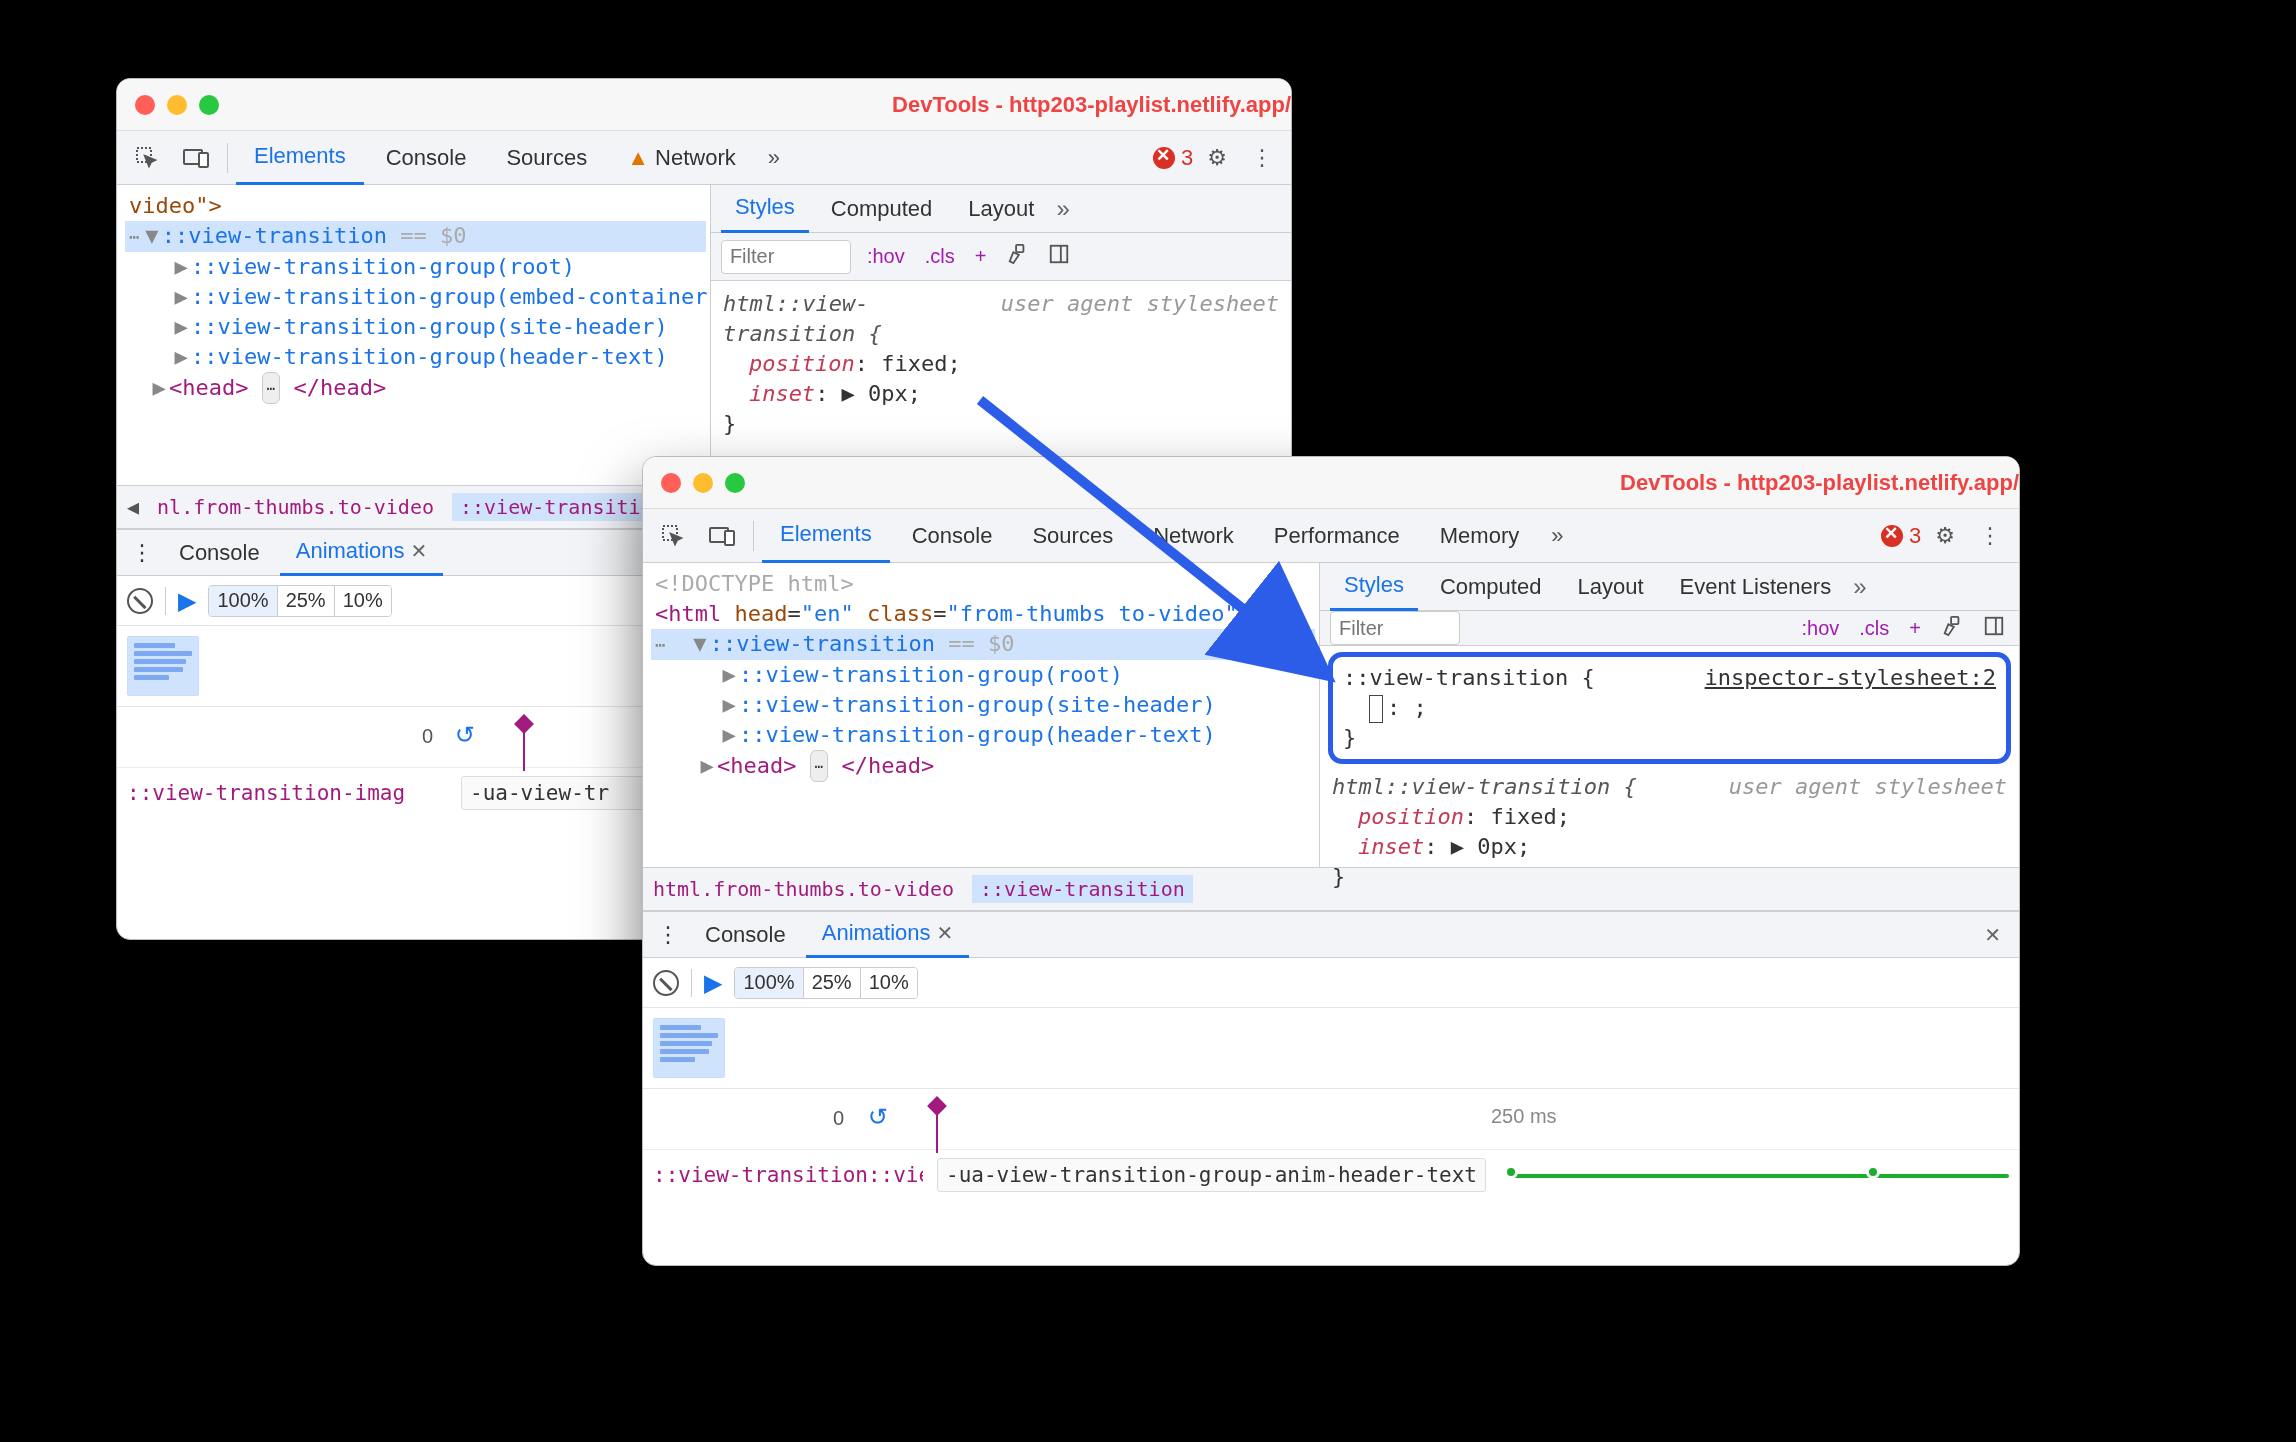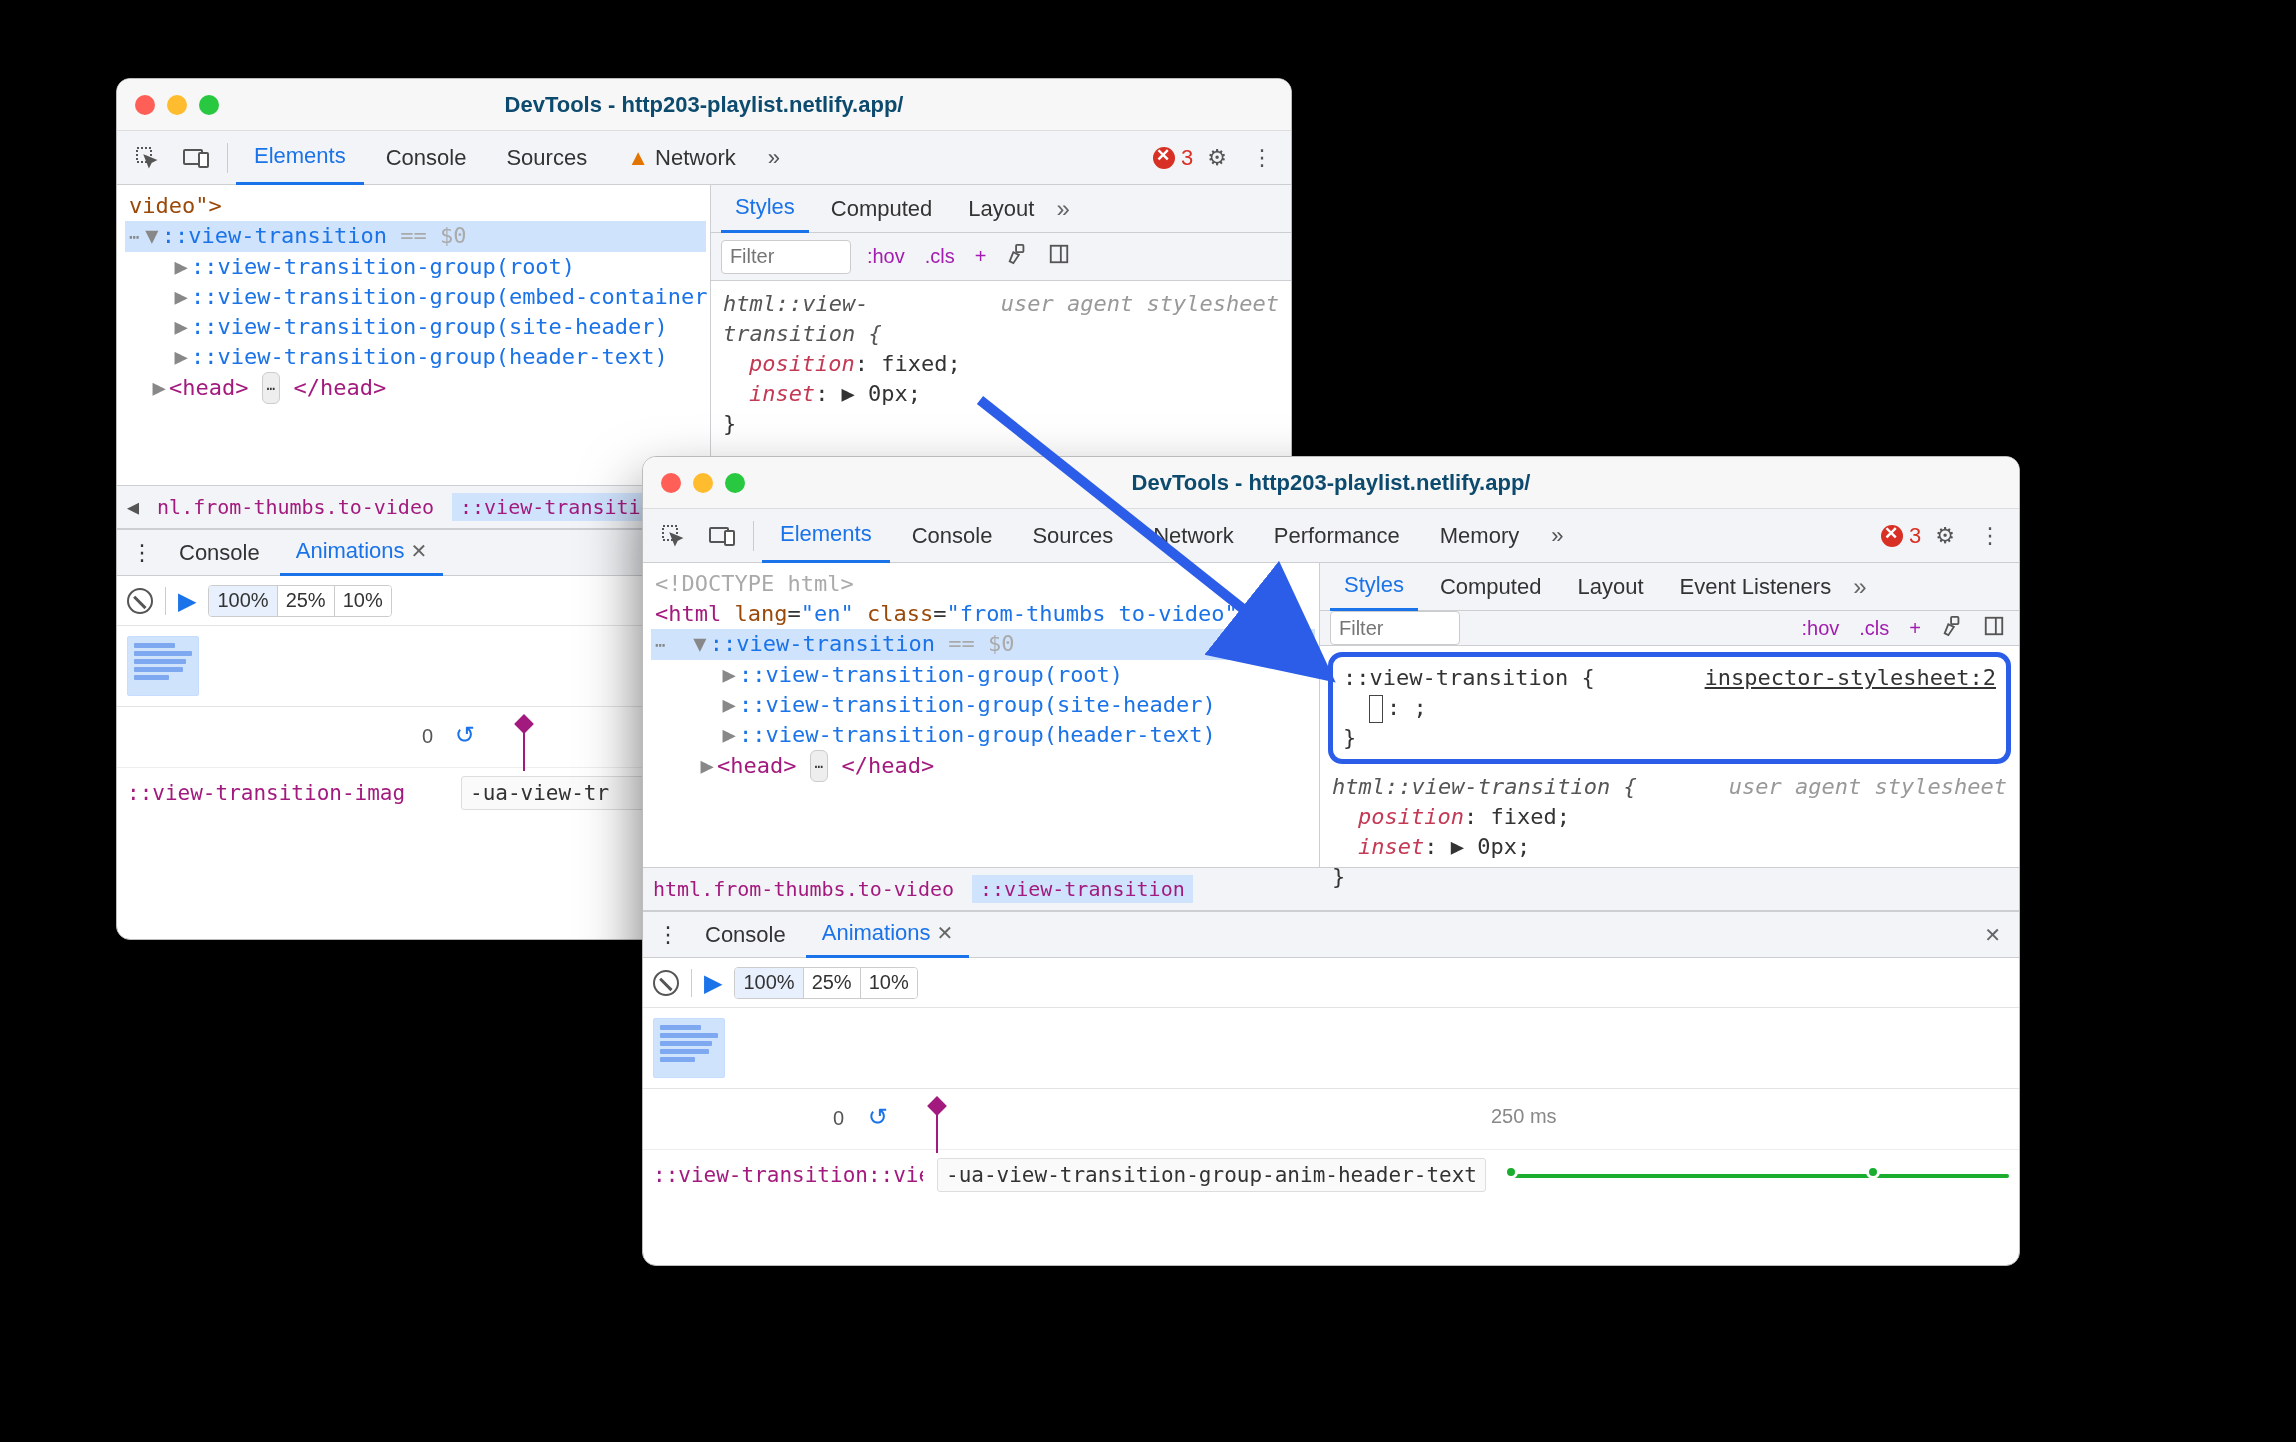--- a/index.html
+++ b/index.html
@@ -27,21 +27,21 @@
     display: flex;
     align-items: center;
     padding: 0 18px;
     gap: 12px;
     border-bottom: 1px solid #ddd;
     position: relative;
   }
   .traffic { display:flex; gap:12px; align-items:center; }
   .dot { width: 20px; height: 20px; border-radius: 50%; }
   .red { background:#ff5f57; } .yellow{background:#febc2e;} .green{background:#28c840;}
-  .title { position:absolute; left:0; right:0; text-align:center; font-weight:600; color:#0c4a6e; pointer-events:none; font-size:22px; }
+  .title { position:absolute; left:0; right:0; text-align:right; font-weight:600; color:#ef4444; pointer-events:none; font-size:22px; }
   .tabbar {
     display:flex; align-items:center; gap:4px;
     background:#f2f4f7;
     border-bottom:1px solid #ccced1;
     padding:0 8px;
     height:54px;
   }
   .tabbar .tab, .tabbar .iconbtn {
     padding:0 18px;
     height:54px;
@@ -295,21 +295,21 @@
     <div class="errbadge">
         <div class="errcircle"></div>
         <span>3</span>
       </div>
     <div class="iconbtn gear">⚙</div>
     <div class="iconbtn kebab">⋮</div>
   </div>
   <div class="content" style="height:304px;">
     <div class="dom">
       <div class="row"><span class="grey">&lt;!DOCTYPE html&gt;</span></div>
-      <div class="row"><span class="tag"><span>&lt;</span><span>html</span></span> <span class="attrname">lang</span>=<span class="attrvalue">"en"</span> <span class="attrname">class</span>=<span class="attrvalue">"from-thumbs to-video"</span><span class="tag">&gt;</span></div>
+      <div class="row"><span class="tag"><span>&lt;</span><span>html</span></span> <span class="attrname">head</span>=<span class="attrvalue">"en"</span> <span class="attrname">class</span>=<span class="attrvalue">"from-thumbs to-video"</span><span class="tag">&gt;</span></div>
       <div class="row sel"><span class="dots">⋯</span><span class="indent i1"></span><span class="tri">▼</span><span class="pseudo">::view-transition</span> <span class="grey">== $0</span></div>
       <div class="row"><span class="indent i3"></span><span class="tri">▶</span><span class="pseudo">::view-transition-group(root)</span></div>
       <div class="row"><span class="indent i3"></span><span class="tri">▶</span><span class="pseudo">::view-transition-group(site-header)</span></div>
       <div class="row"><span class="indent i3"></span><span class="tri">▶</span><span class="pseudo">::view-transition-group(header-text)</span></div>
       <div class="row"><span class="indent i2"></span><span class="tri">▶</span><span class="tag">&lt;head&gt;</span> <span class="pill">⋯</span> <span class="tag">&lt;/head&gt;</span></div>
     </div>
     <div class="styles" style="--stylesW:700px;">
       <div class="subtabs">
         <div class="stab active">Styles</div>
         <div class="stab">Computed</div>

